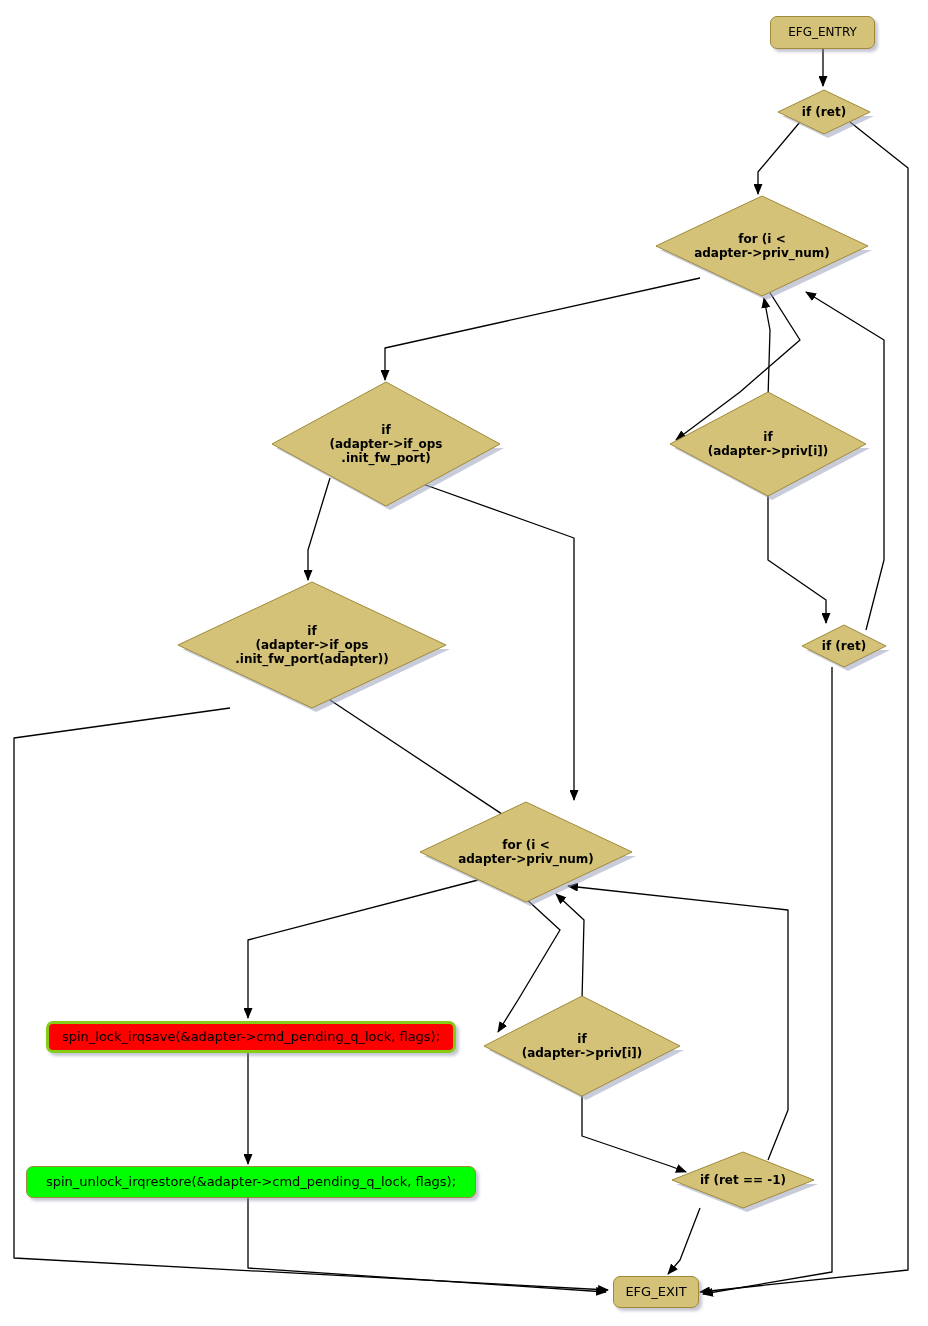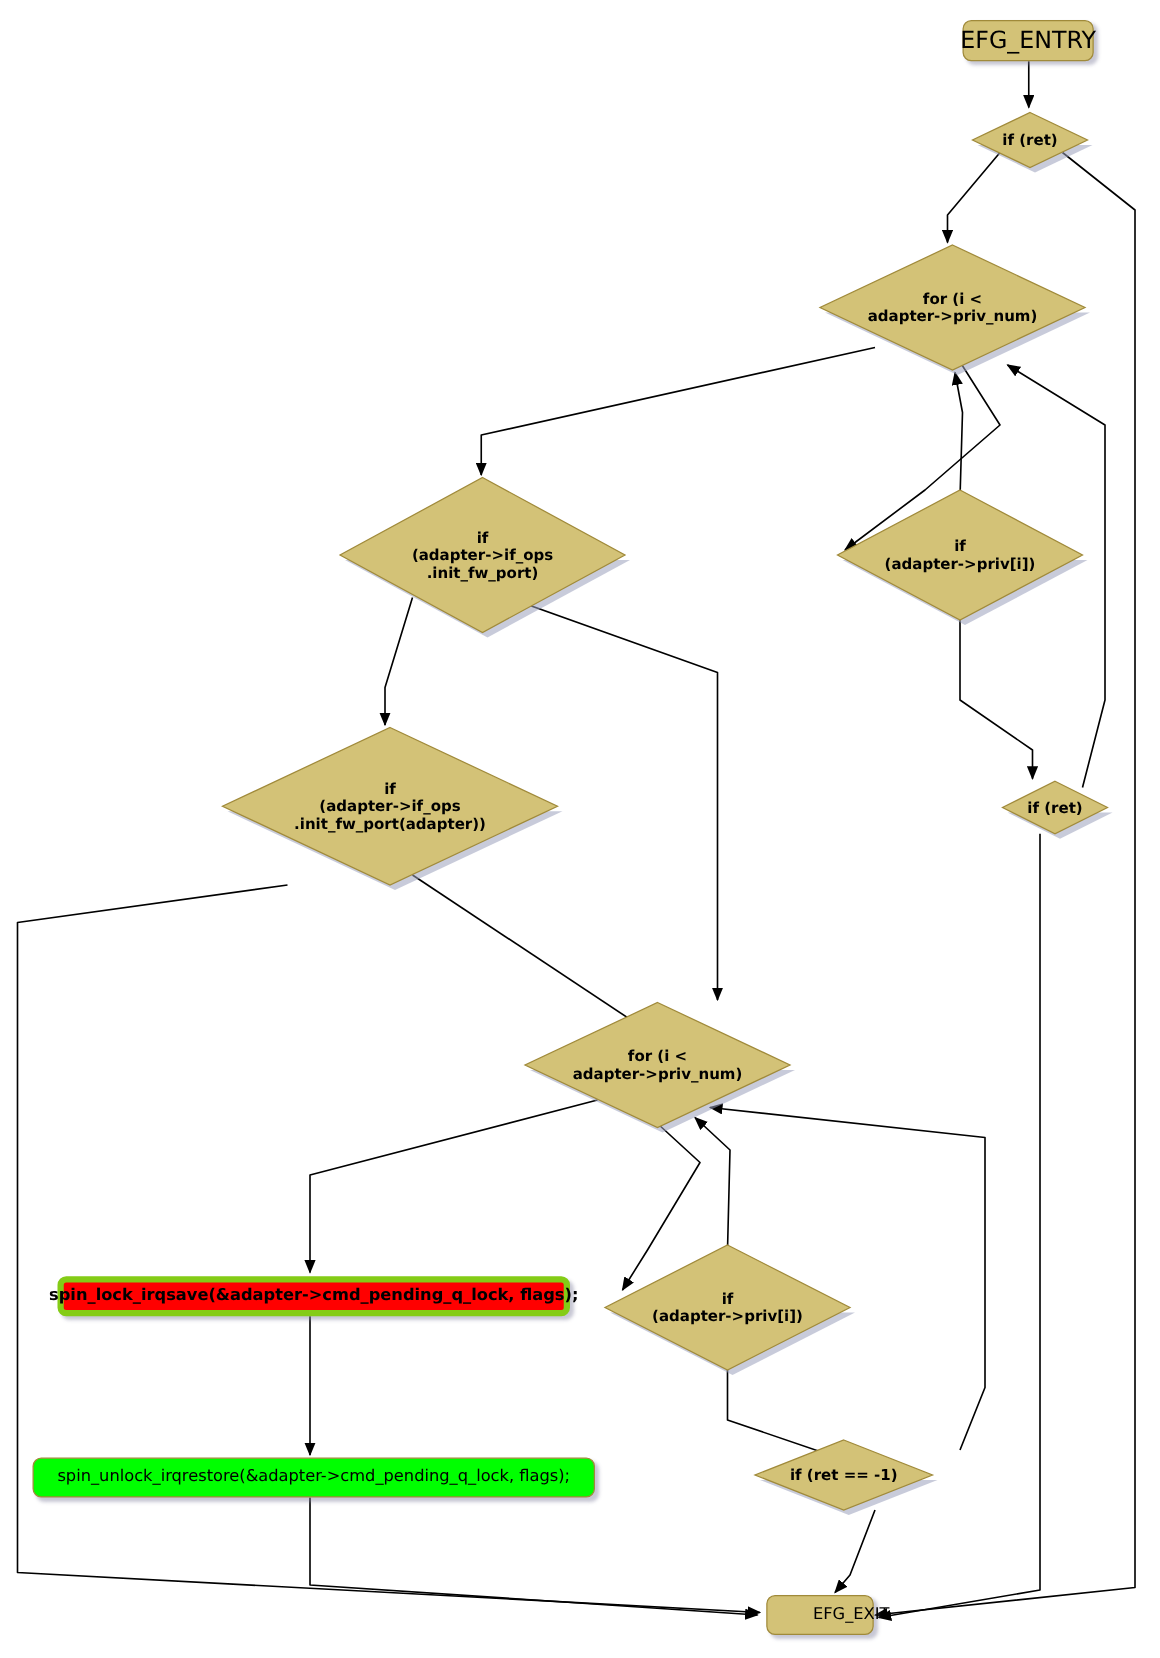--- a/index.html
+++ b/index.html
@@ -44,22 +44,21 @@
     pointer-events: none;
   }
   .rect-node {
     border-radius: 7px;
     border: 1px solid #a08a3a;
     background: #d3c277;
     box-shadow: 3px 3px 3px rgba(130,130,160,0.45);
   }
   .rect-node.red {
     background: #ff0000;
-    border: 5px solid #84cc16;
-    font-weight: bold;
+    border: 3px solid #84cc16;
   }
   .rect-node.green {
     background: #00ff00;
     border: 1px solid #a08a3a;
     text-decoration: underline;
   }
   .diamond-node { background: transparent; font-weight: bold; }
   .diamond-node svg {
     position: absolute;
     left: 0; top: 0;
@@ -96,21 +95,21 @@
         <polyline points="582,1000 584,920 556,894" fill="none" stroke="#000000" stroke-width="1.3" stroke-linejoin="round" marker-end="url(#arrowhead)"></polyline>
         <polyline points="582,1094 582,1136 670,1166 686,1172" fill="none" stroke="#000000" stroke-width="1.3" stroke-linejoin="round" marker-end="url(#arrowhead)"></polyline>
         <polyline points="768,1160 788,1110 788,910 568,886" fill="none" stroke="#000000" stroke-width="1.3" stroke-linejoin="round" marker-end="url(#arrowhead)"></polyline>
         <polyline points="700,1208 680,1260 668,1274" fill="none" stroke="#000000" stroke-width="1.3" stroke-linejoin="round" marker-end="url(#arrowhead)"></polyline>
         <polyline points="248,1053 248,1164" fill="none" stroke="#000000" stroke-width="1.3" stroke-linejoin="round" marker-end="url(#arrowhead)"></polyline>
         <polyline points="248,1198 248,1268 606,1292" fill="none" stroke="#000000" stroke-width="1.3" stroke-linejoin="round" marker-end="url(#arrowhead)"></polyline>
       </g>
   </svg>
   <div id="node-layer">
       <div class="node rect-node" style="left: 770px; top: 16px; width: 105px; height: 33px;">
-        <div class="node-label" style="font-size: 19px;">EFG_ENTRY</div>
+        <div class="node-label" style="font-size: 12px;">EFG_ENTRY</div>
       </div>
       <div class="node diamond-node" style="left: 778px; top: 90px; width: 92px; height: 44px;">
         <svg viewBox="0 0 92 44" preserveAspectRatio="none">
           <polygon points="50,26 96,26 50,48 4,26" fill="#9aa0bb" opacity="0.55"></polygon>
           <polygon points="46,0 92,22 46,44 0,22" fill="#d3c277" stroke="#a08a3a" stroke-width="1"></polygon>
         </svg>
         <div class="node-label" style="font-size: 12px;">if (ret)</div>
       </div>
       <div class="node diamond-node" style="left: 656px; top: 196px; width: 212px; height: 100px;">
         <svg viewBox="0 0 212 100" preserveAspectRatio="none">
@@ -165,27 +164,27 @@
         <div class="node-label" style="font-size: 13px;">spin_lock_irqsave(&amp;adapter-&gt;cmd_pending_q_lock, flags);</div>
       </div>
       <div class="node diamond-node" style="left: 484px; top: 996px; width: 196px; height: 100px;">
         <svg viewBox="0 0 196 100" preserveAspectRatio="none">
           <polygon points="102,54 200,54 102,104 4,54" fill="#9aa0bb" opacity="0.55"></polygon>
           <polygon points="98,0 196,50 98,100 0,50" fill="#d3c277" stroke="#a08a3a" stroke-width="1"></polygon>
         </svg>
         <div class="node-label" style="font-size: 12px;">if
 (adapter-&gt;priv[i])</div>
       </div>
-      <div class="node diamond-node" style="left: 604px; top: 1152px; width: 142px; height: 56px;">
+      <div class="node diamond-node" style="left: 672px; top: 1152px; width: 142px; height: 56px;">
         <svg viewBox="0 0 142 56" preserveAspectRatio="none">
           <polygon points="75,32 146,32 75,60 4,32" fill="#9aa0bb" opacity="0.55"></polygon>
           <polygon points="71,0 142,28 71,56 0,28" fill="#d3c277" stroke="#a08a3a" stroke-width="1"></polygon>
         </svg>
         <div class="node-label" style="font-size: 12px;">if (ret == -1)</div>
       </div>
       <div class="node rect-node green" style="left: 26px; top: 1166px; width: 450px; height: 32px;">
         <div class="node-label" style="font-size: 13px;">spin_unlock_irqrestore(&amp;adapter-&gt;cmd_pending_q_lock, flags);</div>
       </div>
       <div class="node rect-node" style="left: 613px; top: 1276px; width: 86px; height: 32px;">
-        <div class="node-label" style="font-size: 13px; padding-left: 25px;">EFG_EXIT</div>
+        <div class="node-label" style="font-size: 13px;">EFG_EXIT</div>
       </div>
     </div>
 </div>
 
 </body></html>

